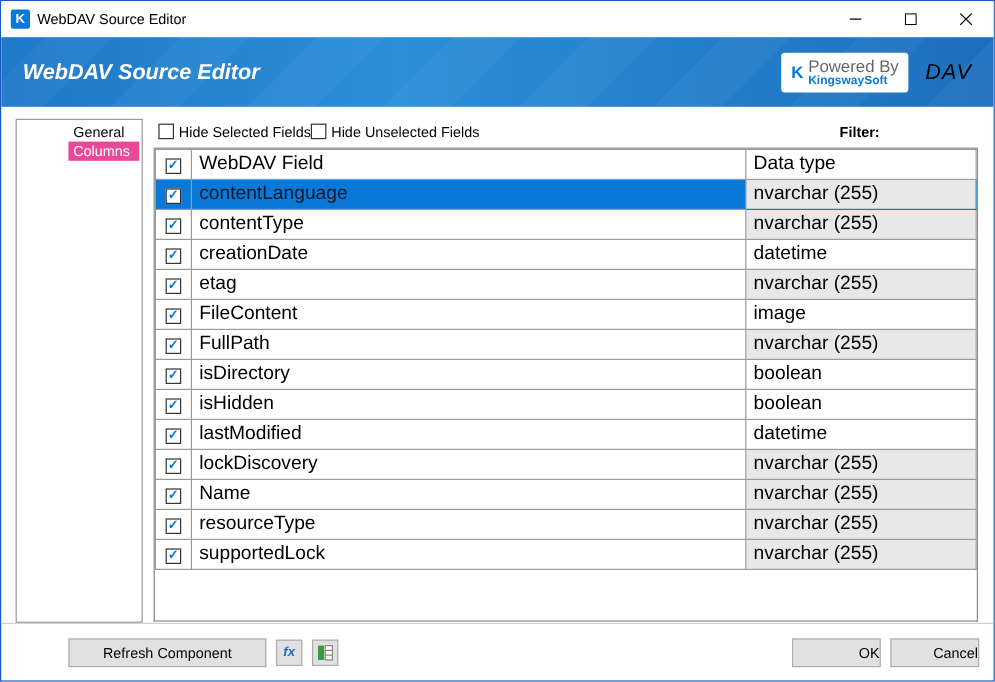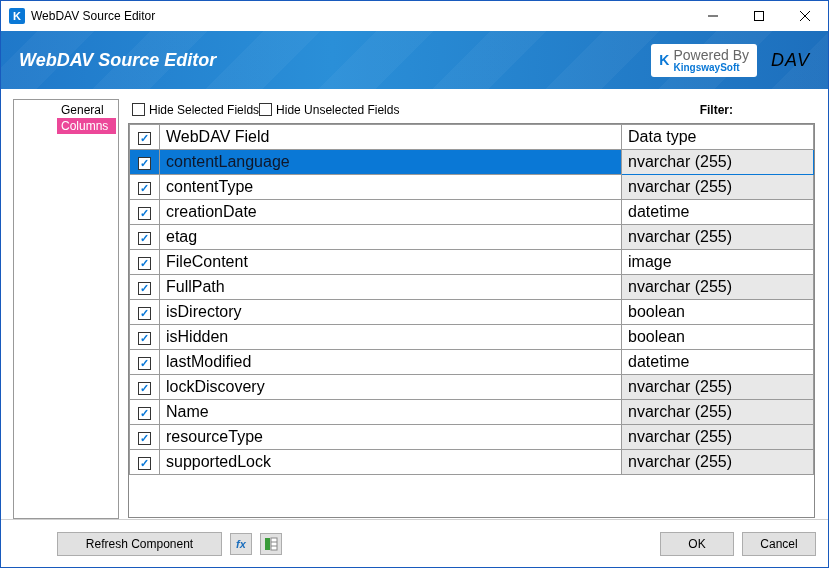--- a/index.html
+++ b/index.html
@@ -40,21 +40,21 @@
 th, td { border: 1px solid #9a9a9a; padding: 3px 6px; text-align:left; font-size:16px; font-weight:normal; height:22px; }
 th { background:#fff; }
 td.chk-cell, th.chk-cell { text-align:center; padding:0; }
 tr.sel td { background:#0a78d6; color:#0f172a; }
 tr.sel td .chk-box { background:#fff; }
 tr.sel td.type-cell { background:#e8e8e8; color:#000; border:1px solid #0a78d6;}
 td.type-cell.shaded { background:#e8e8e8; }
 .footer { height:48px; border-top: 1px solid #d0d0d0; display:flex; align-items:center; padding: 0 12px; gap:8px;}
 .btn { border:1px solid #adadad; background:#e1e1e1; padding: 4px 0; font-size:12px; text-align:center; cursor:default;}
 .btn.refresh { width:165px;margin-left:44px; }
-.btn.std { width:74px; }
+.btn.std { width:74px;text-align:right; }
 .icon-btn { width:22px; height:22px; border:1px solid #adadad; background:#e1e1e1; display:flex; align-items:center; justify-content:center; font-size:11px;}
 .footer .spacer { flex:1; }
 </style>
 </head>
 <body>
 
 <div class="titlebar">
   <span class="app-icon">K</span>
   <span class="title">WebDAV Source Editor</span>
   <div class="win-controls">

